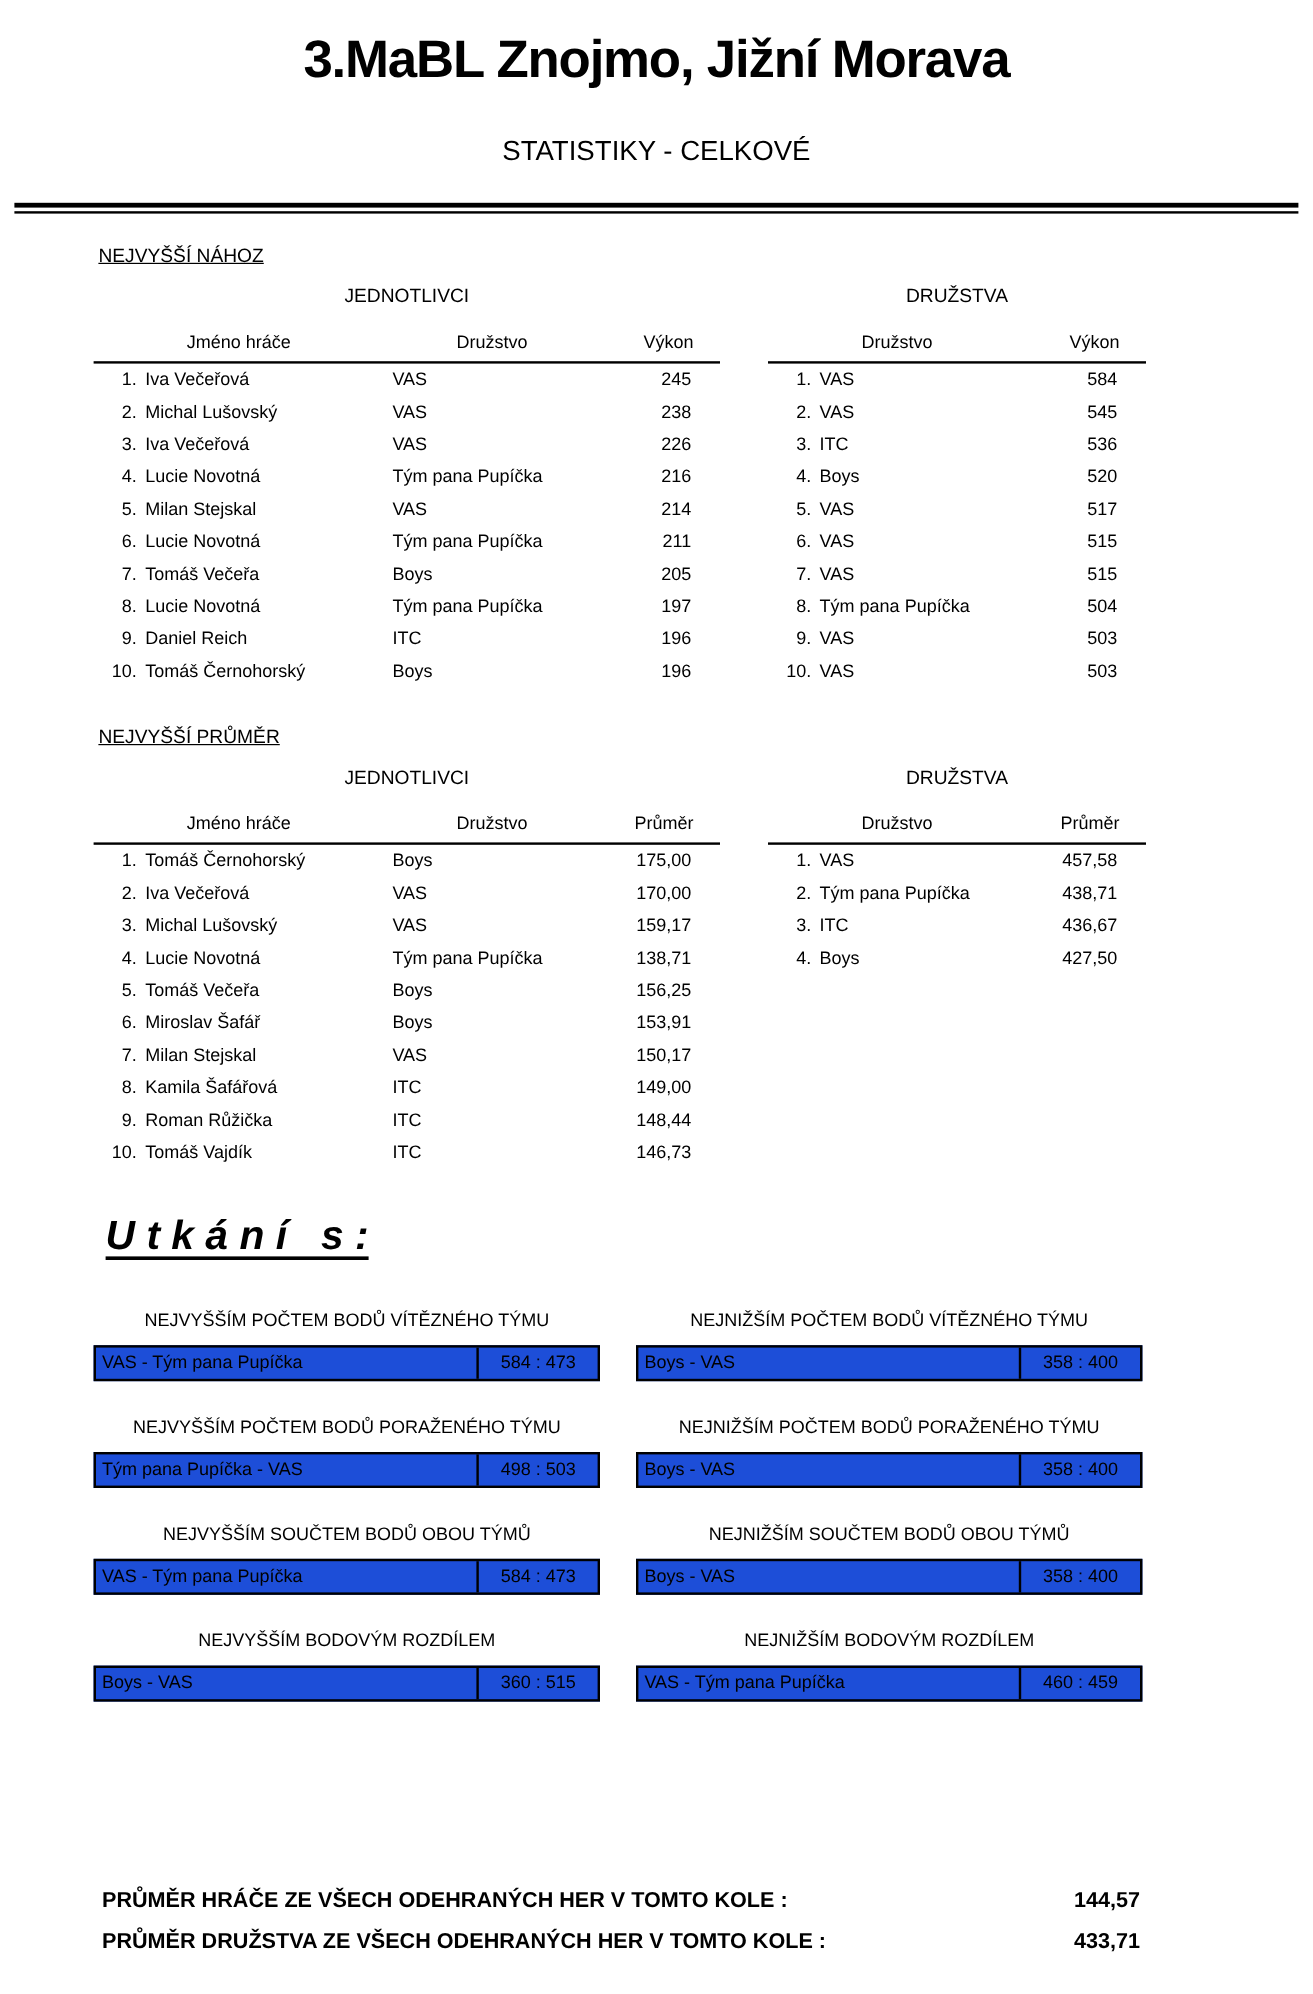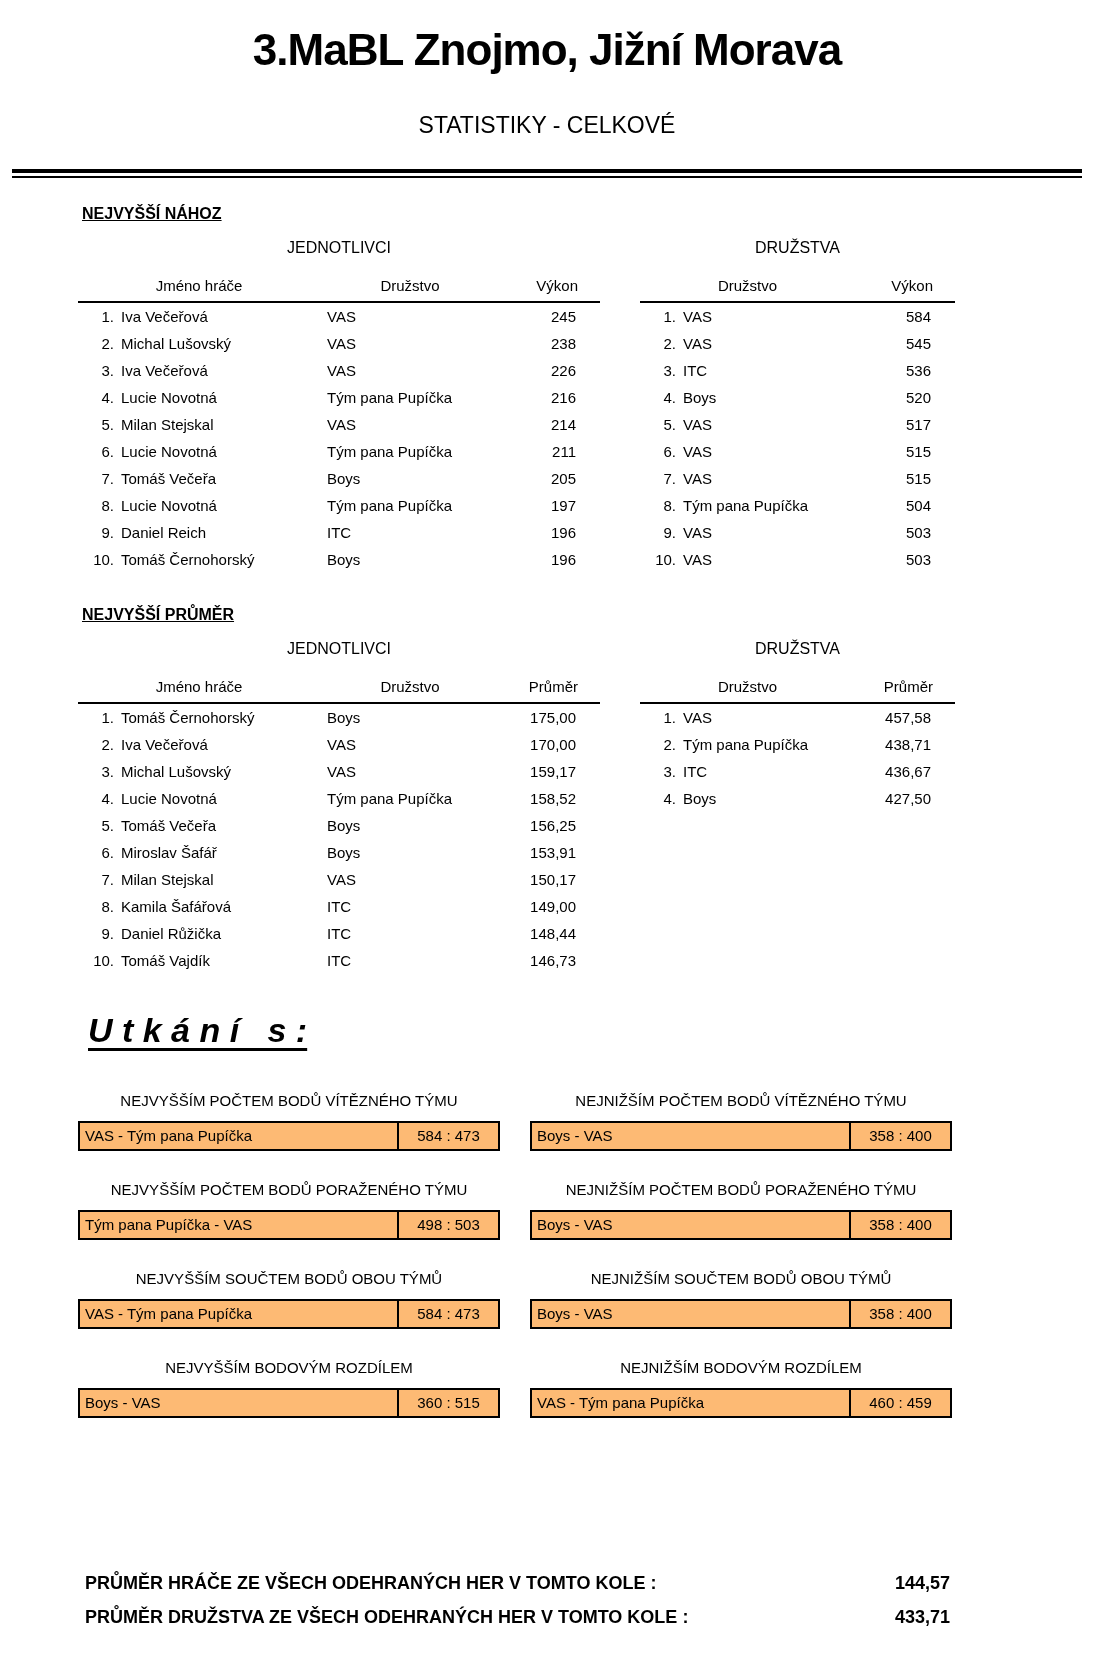--- a/index.html
+++ b/index.html
@@ -7,21 +7,21 @@
     width:1094px;height:1662px;overflow:hidden;position:relative;
     font-family:"Liberation Sans",sans-serif;color:#000;
     -webkit-font-smoothing:antialiased;
   }
   .title{padding-top:26px;text-align:center;font-size:44px;font-weight:bold;line-height:48px;letter-spacing:-1px;}
   .subtitle{margin-top:38px;text-align:center;font-size:23px;line-height:27px;}
   .rule{margin:30px 12px 0 12px;height:3px;border-top:4px solid #000;border-bottom:2px solid #000;}
 
   .section{margin-top:26px;}
   .section2{margin-top:32px;}
-  .section-heading{margin-left:82px;font-size:16px;line-height:19px;text-decoration:underline;font-weight:bold;}
+  .section-heading{margin-left:82px;font-size:16px;line-height:19px;text-decoration:underline;}
   .tables{display:flex;gap:40px;padding-left:78px;margin-top:16px;}
   .table-left{width:522px;}
   .table-right{width:315px;}
   .table-title{text-align:center;font-size:16px;line-height:18px;margin-bottom:20px;}
   .thead{display:grid;font-size:15px;line-height:17px;padding-bottom:7px;border-bottom:2px solid #000;}
   .thead-ind{grid-template-columns:242px 180px 100px;}
   .thead-teams{grid-template-columns:215px 100px;}
   .h-center{text-align:center;}
   .h-value{text-align:right;padding-right:22px;}
   .trow{display:grid;height:27px;line-height:27px;font-size:15px;}
@@ -34,21 +34,21 @@
   .utkani-heading{
     margin:36px 0 0 88px;display:inline-block;
     font-size:34px;line-height:40px;font-weight:bold;font-style:italic;
     text-decoration:underline;text-underline-offset:6px;white-space:pre;
   }
   .match-grid{
     margin-top:42px;padding-left:78px;
     display:grid;grid-template-columns:422px 422px;column-gap:32px;row-gap:36px;gap:30px;
   }
   .match-label{text-align:center;font-size:15px;line-height:18px;white-space:nowrap;}
-  .match-box{margin-top:11px;height:26px;border:2px solid #000;display:flex;background:#fdba74;}
+  .match-box{margin-top:11px;height:26px;border:2px solid #000;display:flex;background:#1d4ed8;}
   .match-name{flex:1;border-right:2px solid #000;padding-left:5px;font-size:15px;line-height:26px;white-space:nowrap;overflow:hidden;}
   .match-score{width:99px;text-align:center;font-size:15px;line-height:26px;}
 
   .summary{margin:148px 0 0 85px;width:865px;}
   .summary-row{display:flex;justify-content:space-between;font-weight:bold;font-size:18px;line-height:34px;gap:21px;}
   .summary-label{white-space:nowrap;}
   .summary-value{text-align:right;}
 </style>
 </head>
 <body>
@@ -218,21 +218,21 @@
           <div class="trow">
             <div class="cell-rank">3.</div>
             <div class="cell-name">Michal Lušovský</div>
             <div class="cell-team">VAS</div>
             <div class="cell-value">159,17</div>
           </div>
           <div class="trow">
             <div class="cell-rank">4.</div>
             <div class="cell-name">Lucie Novotná</div>
             <div class="cell-team">Tým pana Pupíčka</div>
-            <div class="cell-value">158,52</div>
+            <div class="cell-value">138,71</div>
           </div>
           <div class="trow">
             <div class="cell-rank">5.</div>
             <div class="cell-name">Tomáš Večeřa</div>
             <div class="cell-team">Boys</div>
             <div class="cell-value">156,25</div>
           </div>
           <div class="trow">
             <div class="cell-rank">6.</div>
             <div class="cell-name">Miroslav Šafář</div>
@@ -246,21 +246,21 @@
             <div class="cell-value">150,17</div>
           </div>
           <div class="trow">
             <div class="cell-rank">8.</div>
             <div class="cell-name">Kamila Šafářová</div>
             <div class="cell-team">ITC</div>
             <div class="cell-value">149,00</div>
           </div>
           <div class="trow">
             <div class="cell-rank">9.</div>
-            <div class="cell-name">Daniel Růžička</div>
+            <div class="cell-name">Roman Růžička</div>
             <div class="cell-team">ITC</div>
             <div class="cell-value">148,44</div>
           </div>
           <div class="trow">
             <div class="cell-rank">10.</div>
             <div class="cell-name">Tomáš Vajdík</div>
             <div class="cell-team">ITC</div>
             <div class="cell-value">146,73</div>
           </div>
         </div>

